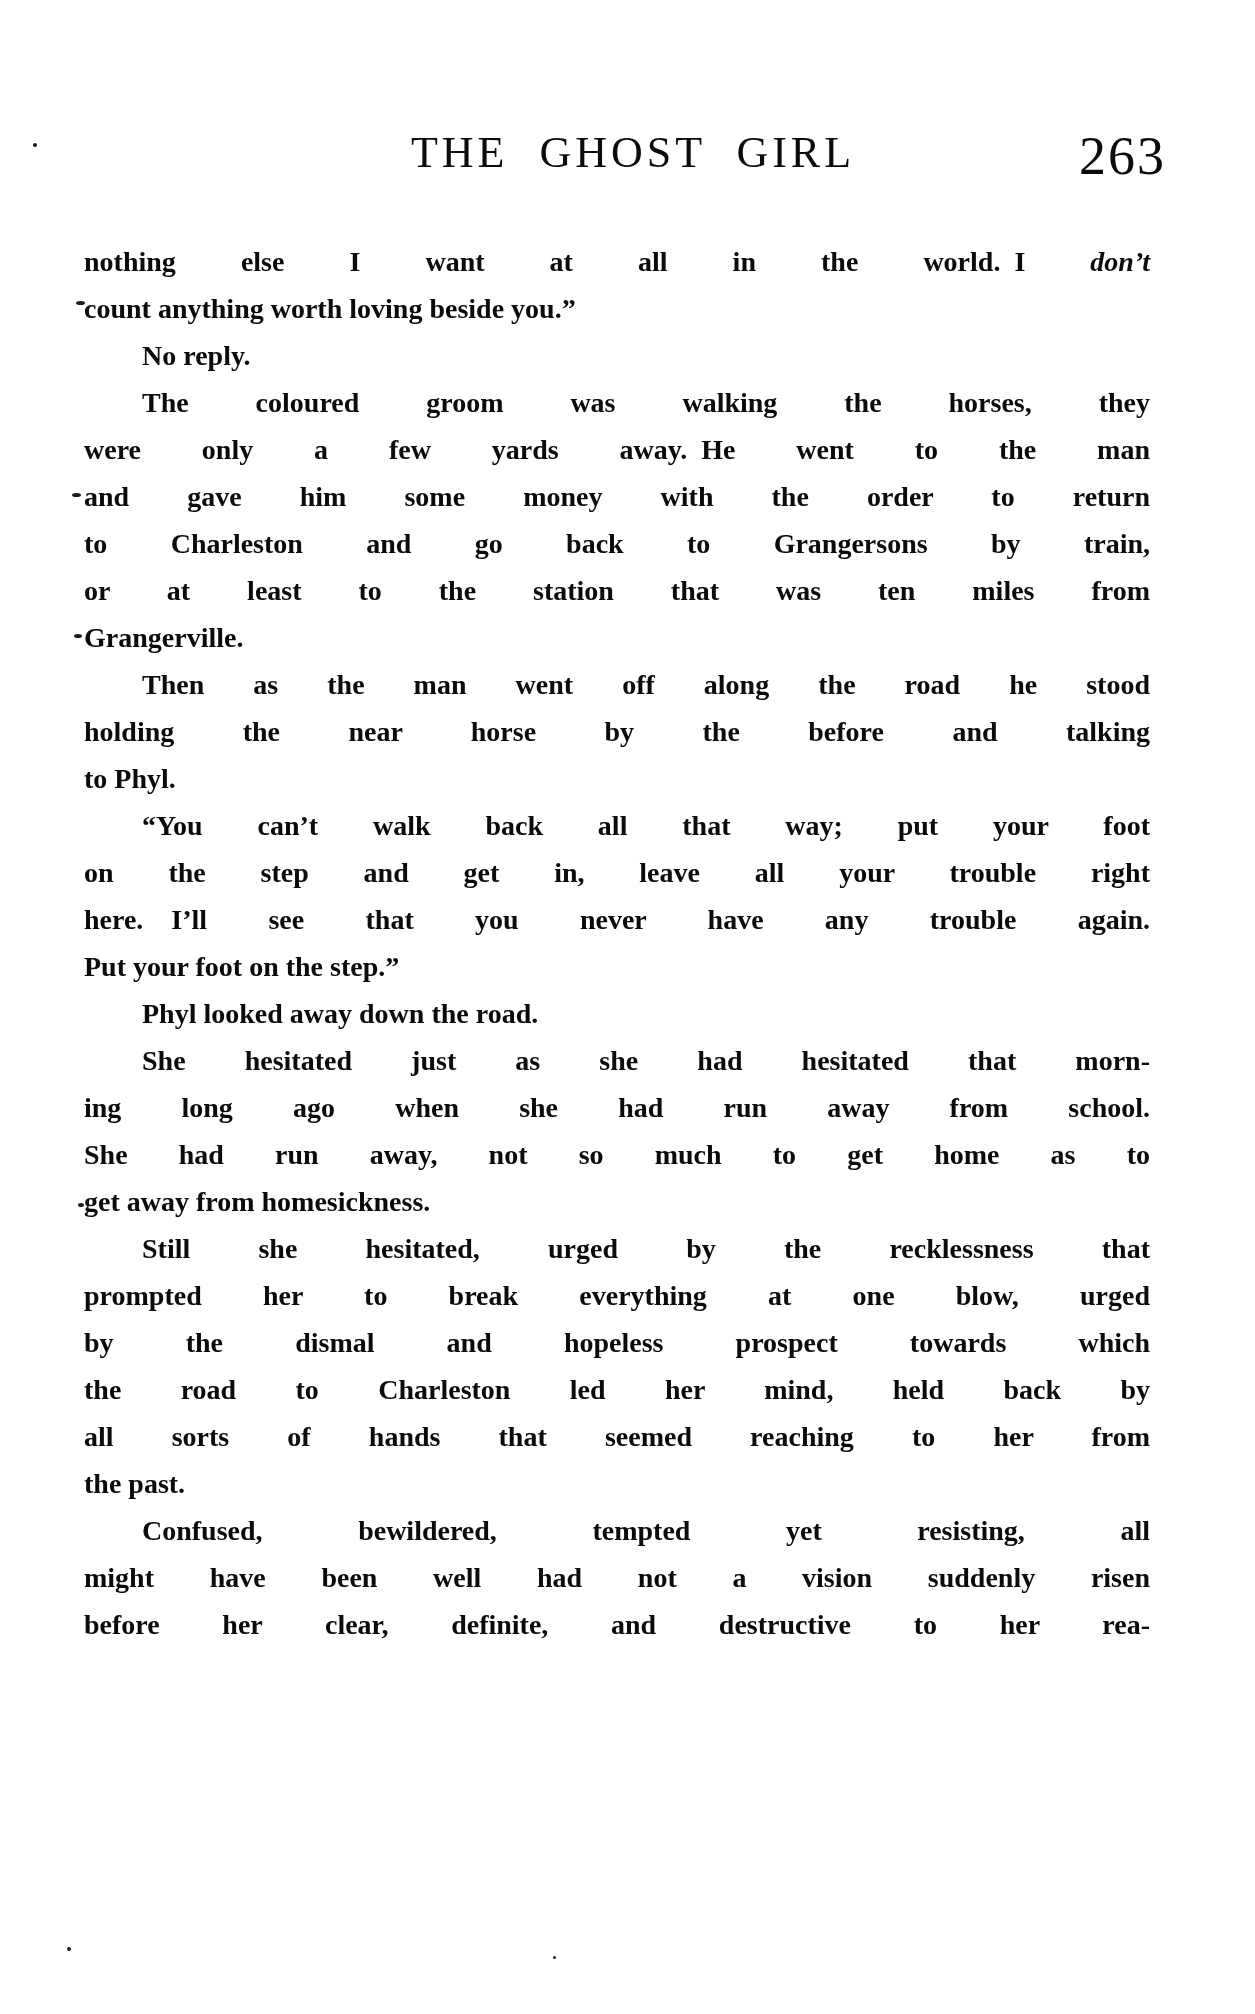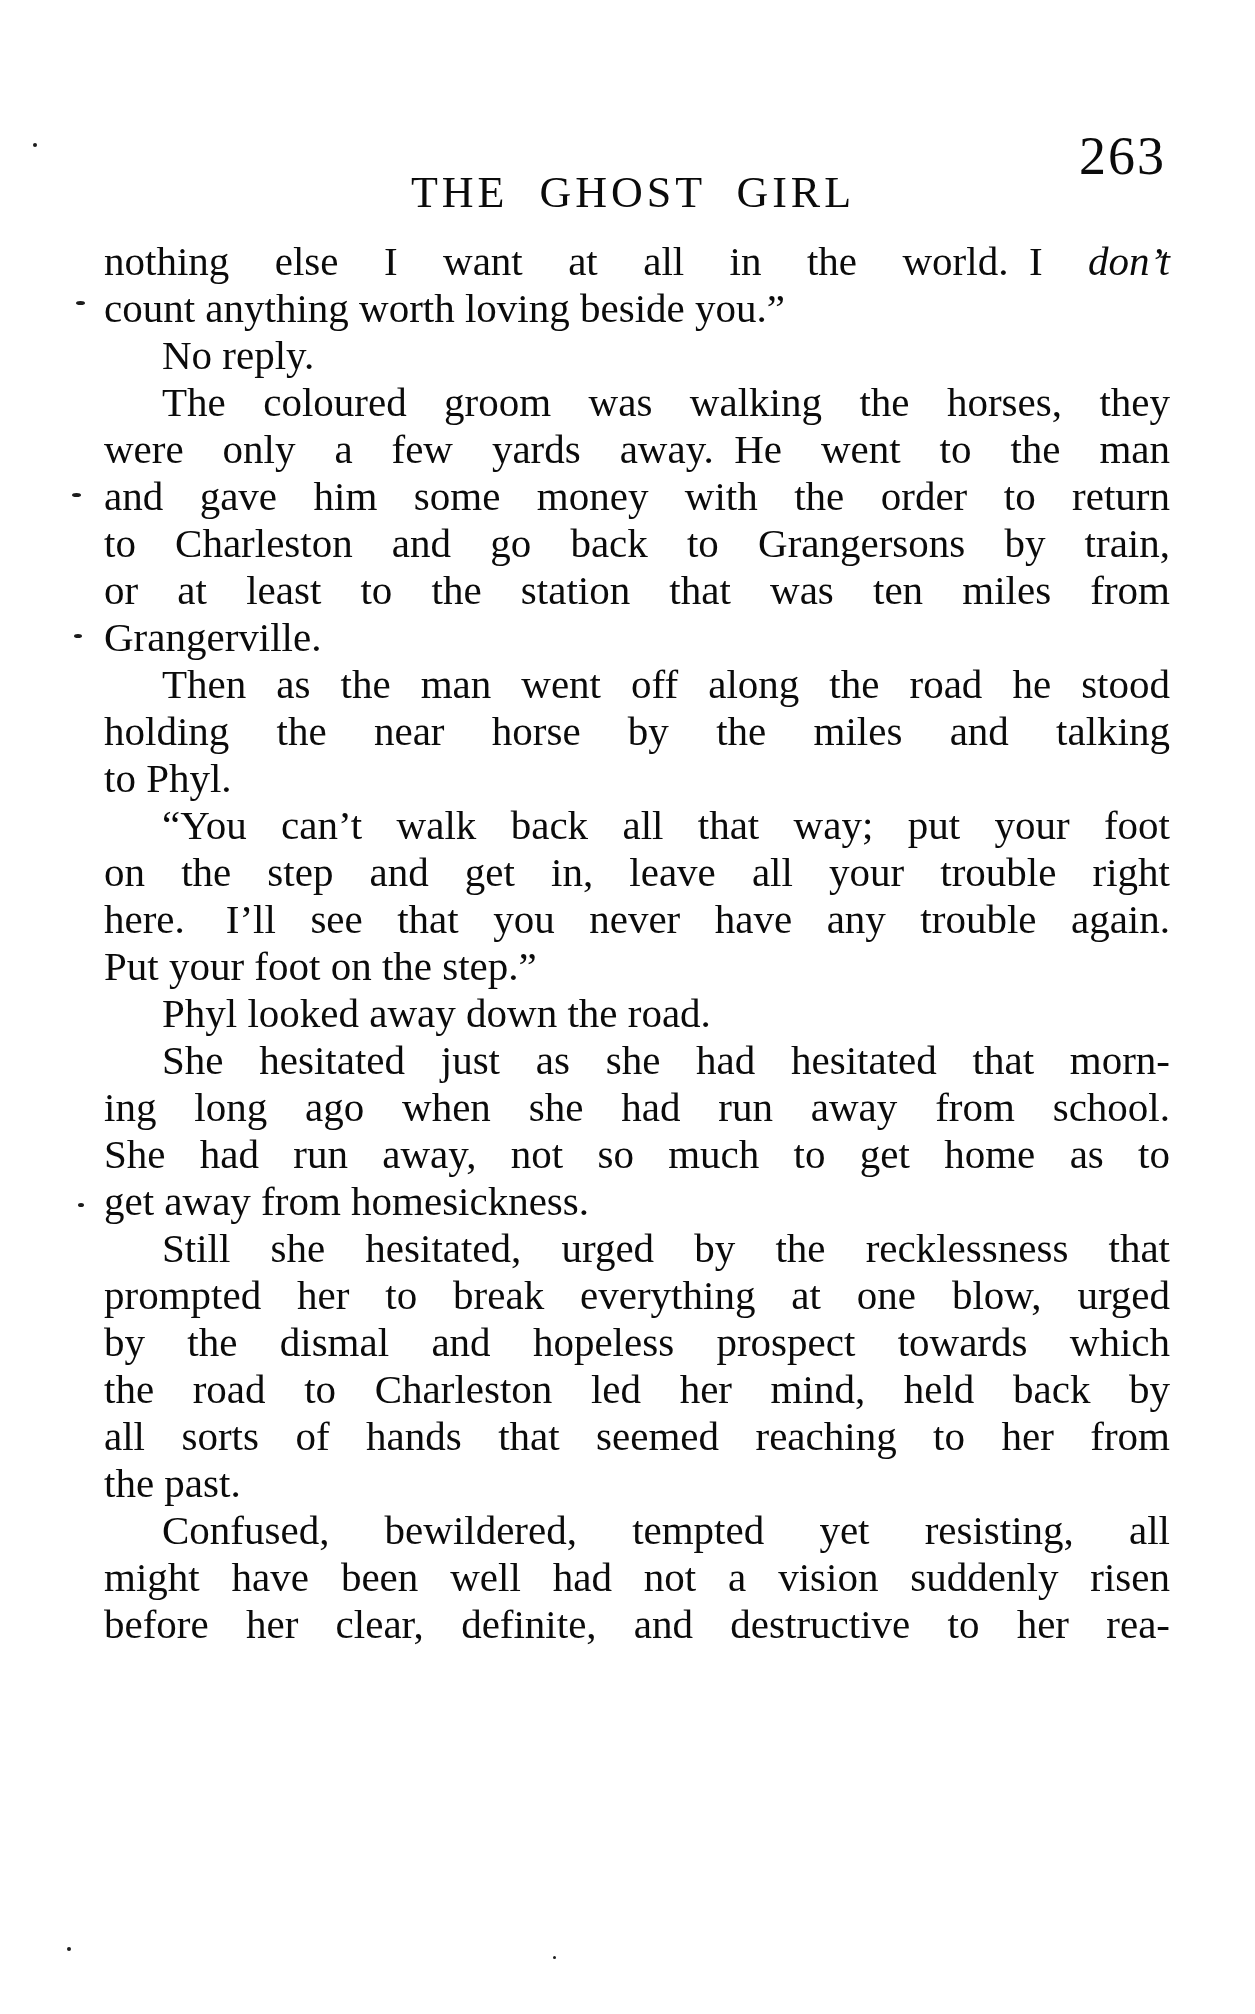--- a/index.html
+++ b/index.html
@@ -15,31 +15,31 @@
     position:absolute;left:100px;top:128px;width:1066px;height:52px;
     line-height:50px;
   }
   .head-title{
     position:absolute;left:0;right:0;top:0;
     text-align:center;
     font-size:44px;
     letter-spacing:4px;
     word-spacing:16px;
     white-space:nowrap;
-    margin-top:40px;
   }
   .page-num{
     position:absolute;right:0;top:3px;
     font-size:54px;
     letter-spacing:2px;
   }
   .text-block{
-    position:absolute;left:104px;top:238px;width:1066px;
-    font-size:41px;
+    position:absolute;left:84px;top:238px;width:1066px;
+    font-size:28px;
     line-height:47px;
+    font-weight:bold;
   }
   .line{
     text-align:justify;
     text-align-last:justify;
     height:47px;
     overflow:visible;
   }
   .line.para-end{
     text-align-last:left;
   }
@@ -73,21 +73,21 @@
       <div class="line">nothing else I want at all in the world. I <em>don’t</em></div>
       <div class="line para-end">count anything worth loving beside you.”</div>
       <div class="line indent para-end">No reply.</div>
       <div class="line indent">The coloured groom was walking the horses, they</div>
       <div class="line">were only a few yards away. He went to the man</div>
       <div class="line">and gave him some money with the order to return</div>
       <div class="line">to Charleston and go back to Grangersons by train,</div>
       <div class="line">or at least to the station that was ten miles from</div>
       <div class="line para-end">Grangerville.</div>
       <div class="line indent">Then as the man went off along the road he stood</div>
-      <div class="line">holding the near horse by the miles and talking</div>
+      <div class="line">holding the near horse by the before and talking</div>
       <div class="line para-end">to Phyl.</div>
       <div class="line indent">“You can’t walk back all that way; put your foot</div>
       <div class="line">on the step and get in, leave all your trouble right</div>
       <div class="line">here. I’ll see that you never have any trouble again.</div>
       <div class="line para-end">Put your foot on the step.”</div>
       <div class="line indent para-end">Phyl looked away down the road.</div>
       <div class="line indent">She hesitated just as she had hesitated that morn-</div>
       <div class="line">ing long ago when she had run away from school.</div>
       <div class="line">She had run away, not so much to get home as to</div>
       <div class="line para-end">get away from homesickness.</div>

